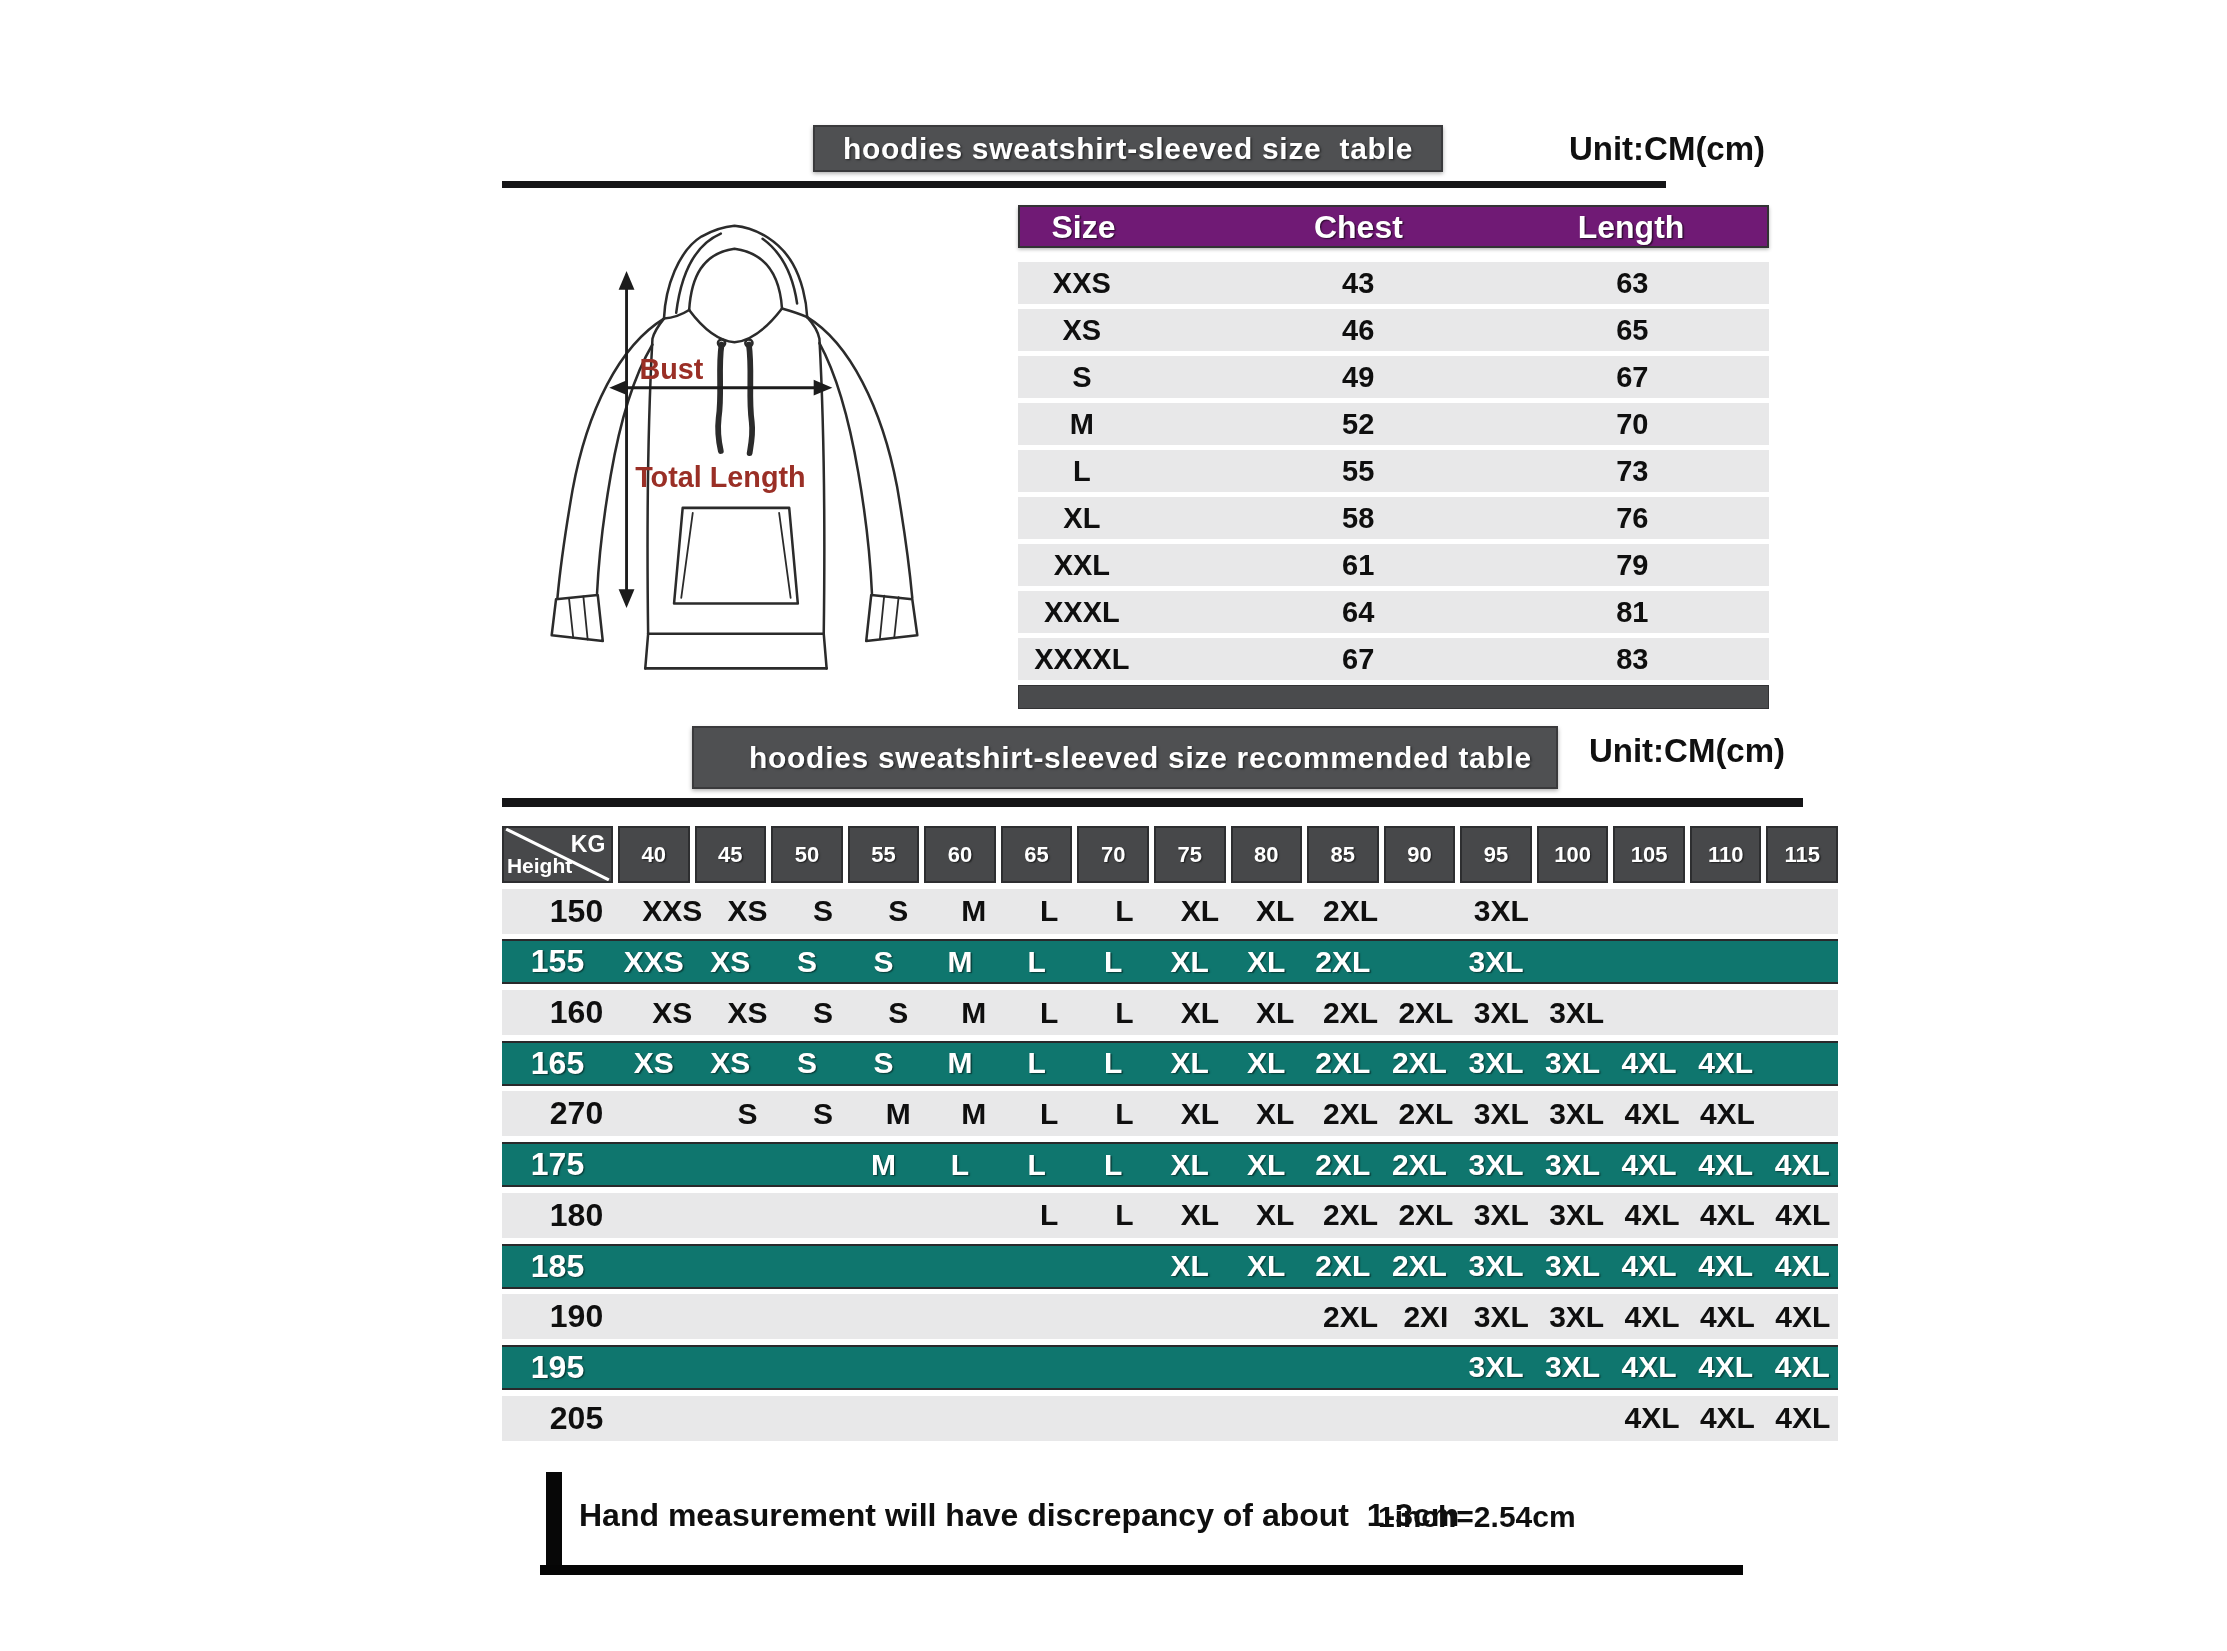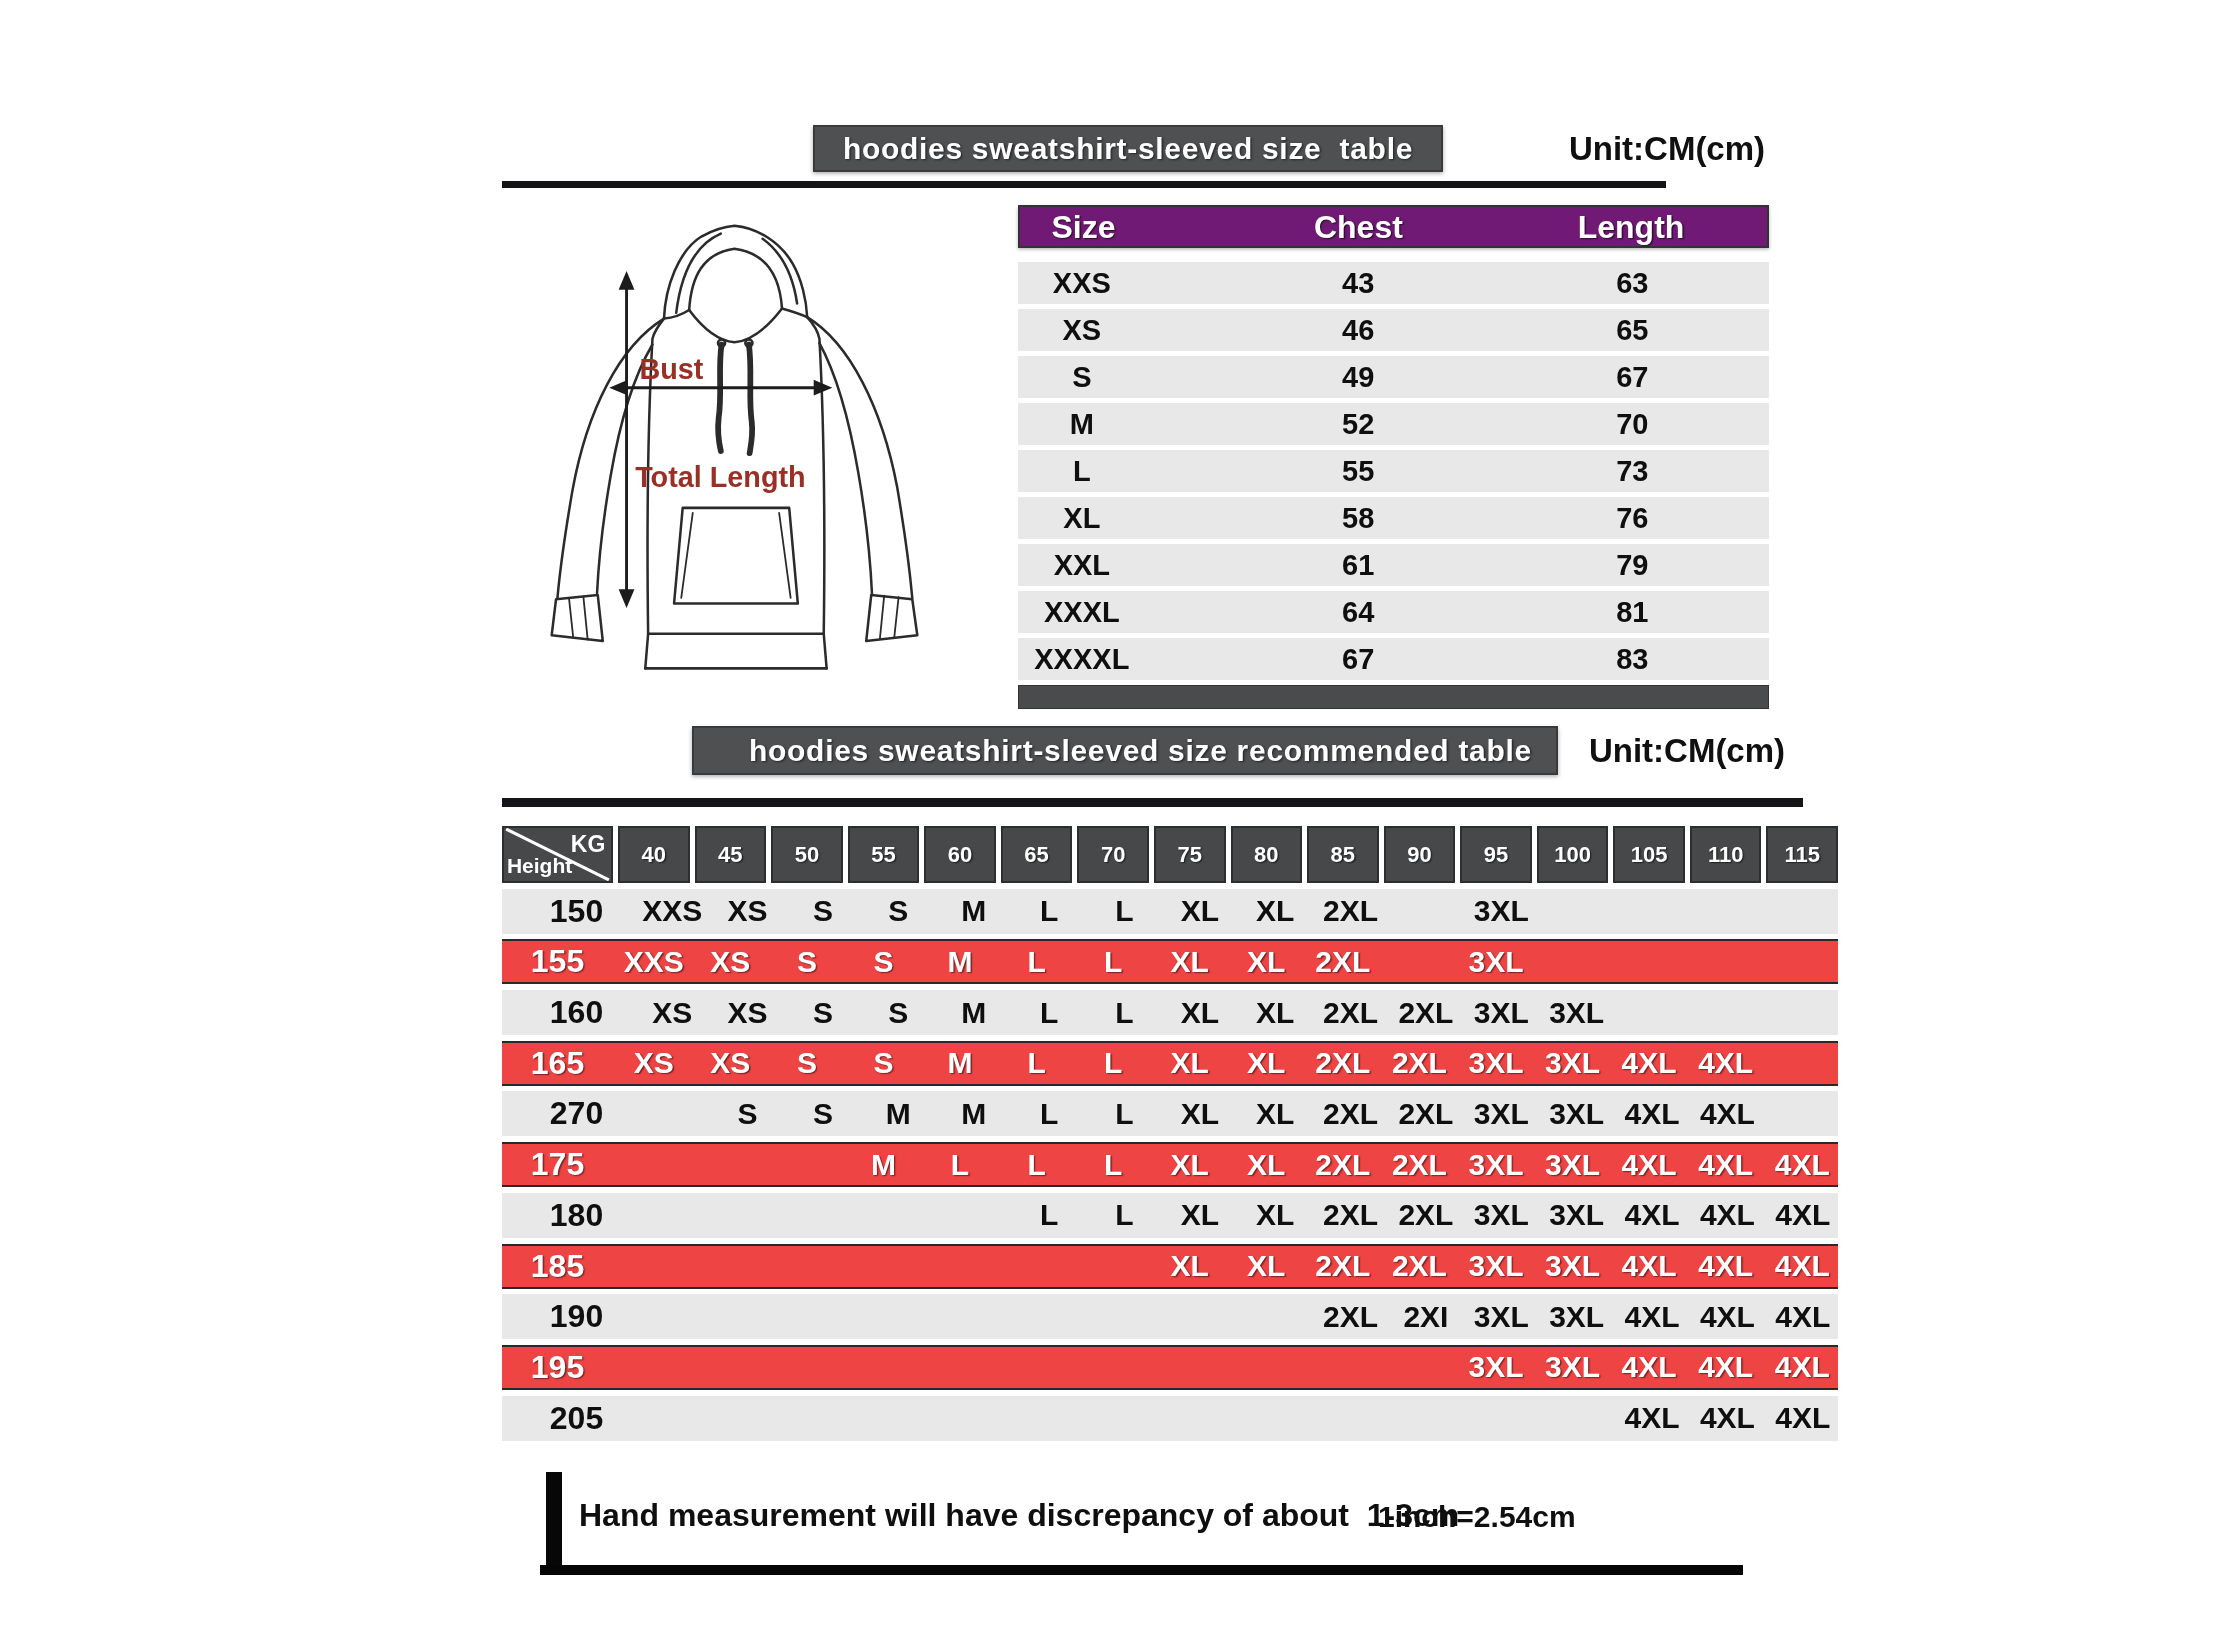--- a/index.html
+++ b/index.html
@@ -55,21 +55,21 @@
   .m-corner .kg { position:absolute; right:5.7px; top:2.9px; font-size:23px; }
   .m-corner .hgt { position:absolute; left:2.9px; bottom:2.9px; font-size:21px; }
   .m-hcell {
     flex:1; background:#47484a; border:2.2px solid #2d2e30; color:#ffffff;
     display:flex; align-items:center; justify-content:center; font-size:22px;
     text-shadow:1.4px 1.4px 1.4px rgba(0,0,0,.55);
   }
   .m-row { display:flex; gap:5px; height:45px; margin-top:5.7px; }
   .m-row.light { background:#e8e8e9; color:#0f0f0f;padding-left:19px; }
   .m-row.dark  {
-    background:#ef4444; color:#ffffff;
+    background:#0f766e; color:#ffffff;
     border-top:2.2px solid #29292b; border-bottom:2.2px solid #29292b;
     text-shadow:1.4px 1.4px 1.4px rgba(0,0,0,.5);
   }
   .m-hlabel {
     width:111px; flex:0 0 111px; display:flex; align-items:center; justify-content:center;
     font-size:32px;
   }
   .m-cell {
     flex:1; display:flex; align-items:center; justify-content:center;
     font-size:30px; white-space:nowrap;
@@ -206,21 +206,21 @@
       </div>
       <div class="st-row">
         <div class="st-cell c1">XXXXL</div>
         <div class="st-cell c2">67</div>
         <div class="st-cell c3">83</div>
       </div>
     </div>
   <div class="st-bottom"></div>
 </div>
 
-<div class="title-bar" style="left:692px; top:726px; width:866px; height:49px;padding-left:31px;">hoodies sweatshirt-sleeved size recommended table</div>
+<div class="title-bar" style="left:692px; top:726px; width:866px; height:63px;padding-left:31px;">hoodies sweatshirt-sleeved size recommended table</div>
 <div class="unit" style="left:1567px; top:726px; width:240px; height:49px;">Unit:CM(cm)</div>
 <div class="rule" style="left:502px; top:798px; width:1301px; height:8.6px;"></div>
 
 <div id="matrix">
   <div class="m-header">
     <div class="m-corner">
       <svg class="diag" viewBox="0 0 100 100" preserveAspectRatio="none">
         <line x1="2" y1="2" x2="98" y2="98" stroke="#ffffff" stroke-width="3" vector-effect="non-scaling-stroke"></line>
       </svg>
       <span class="kg">KG</span>

